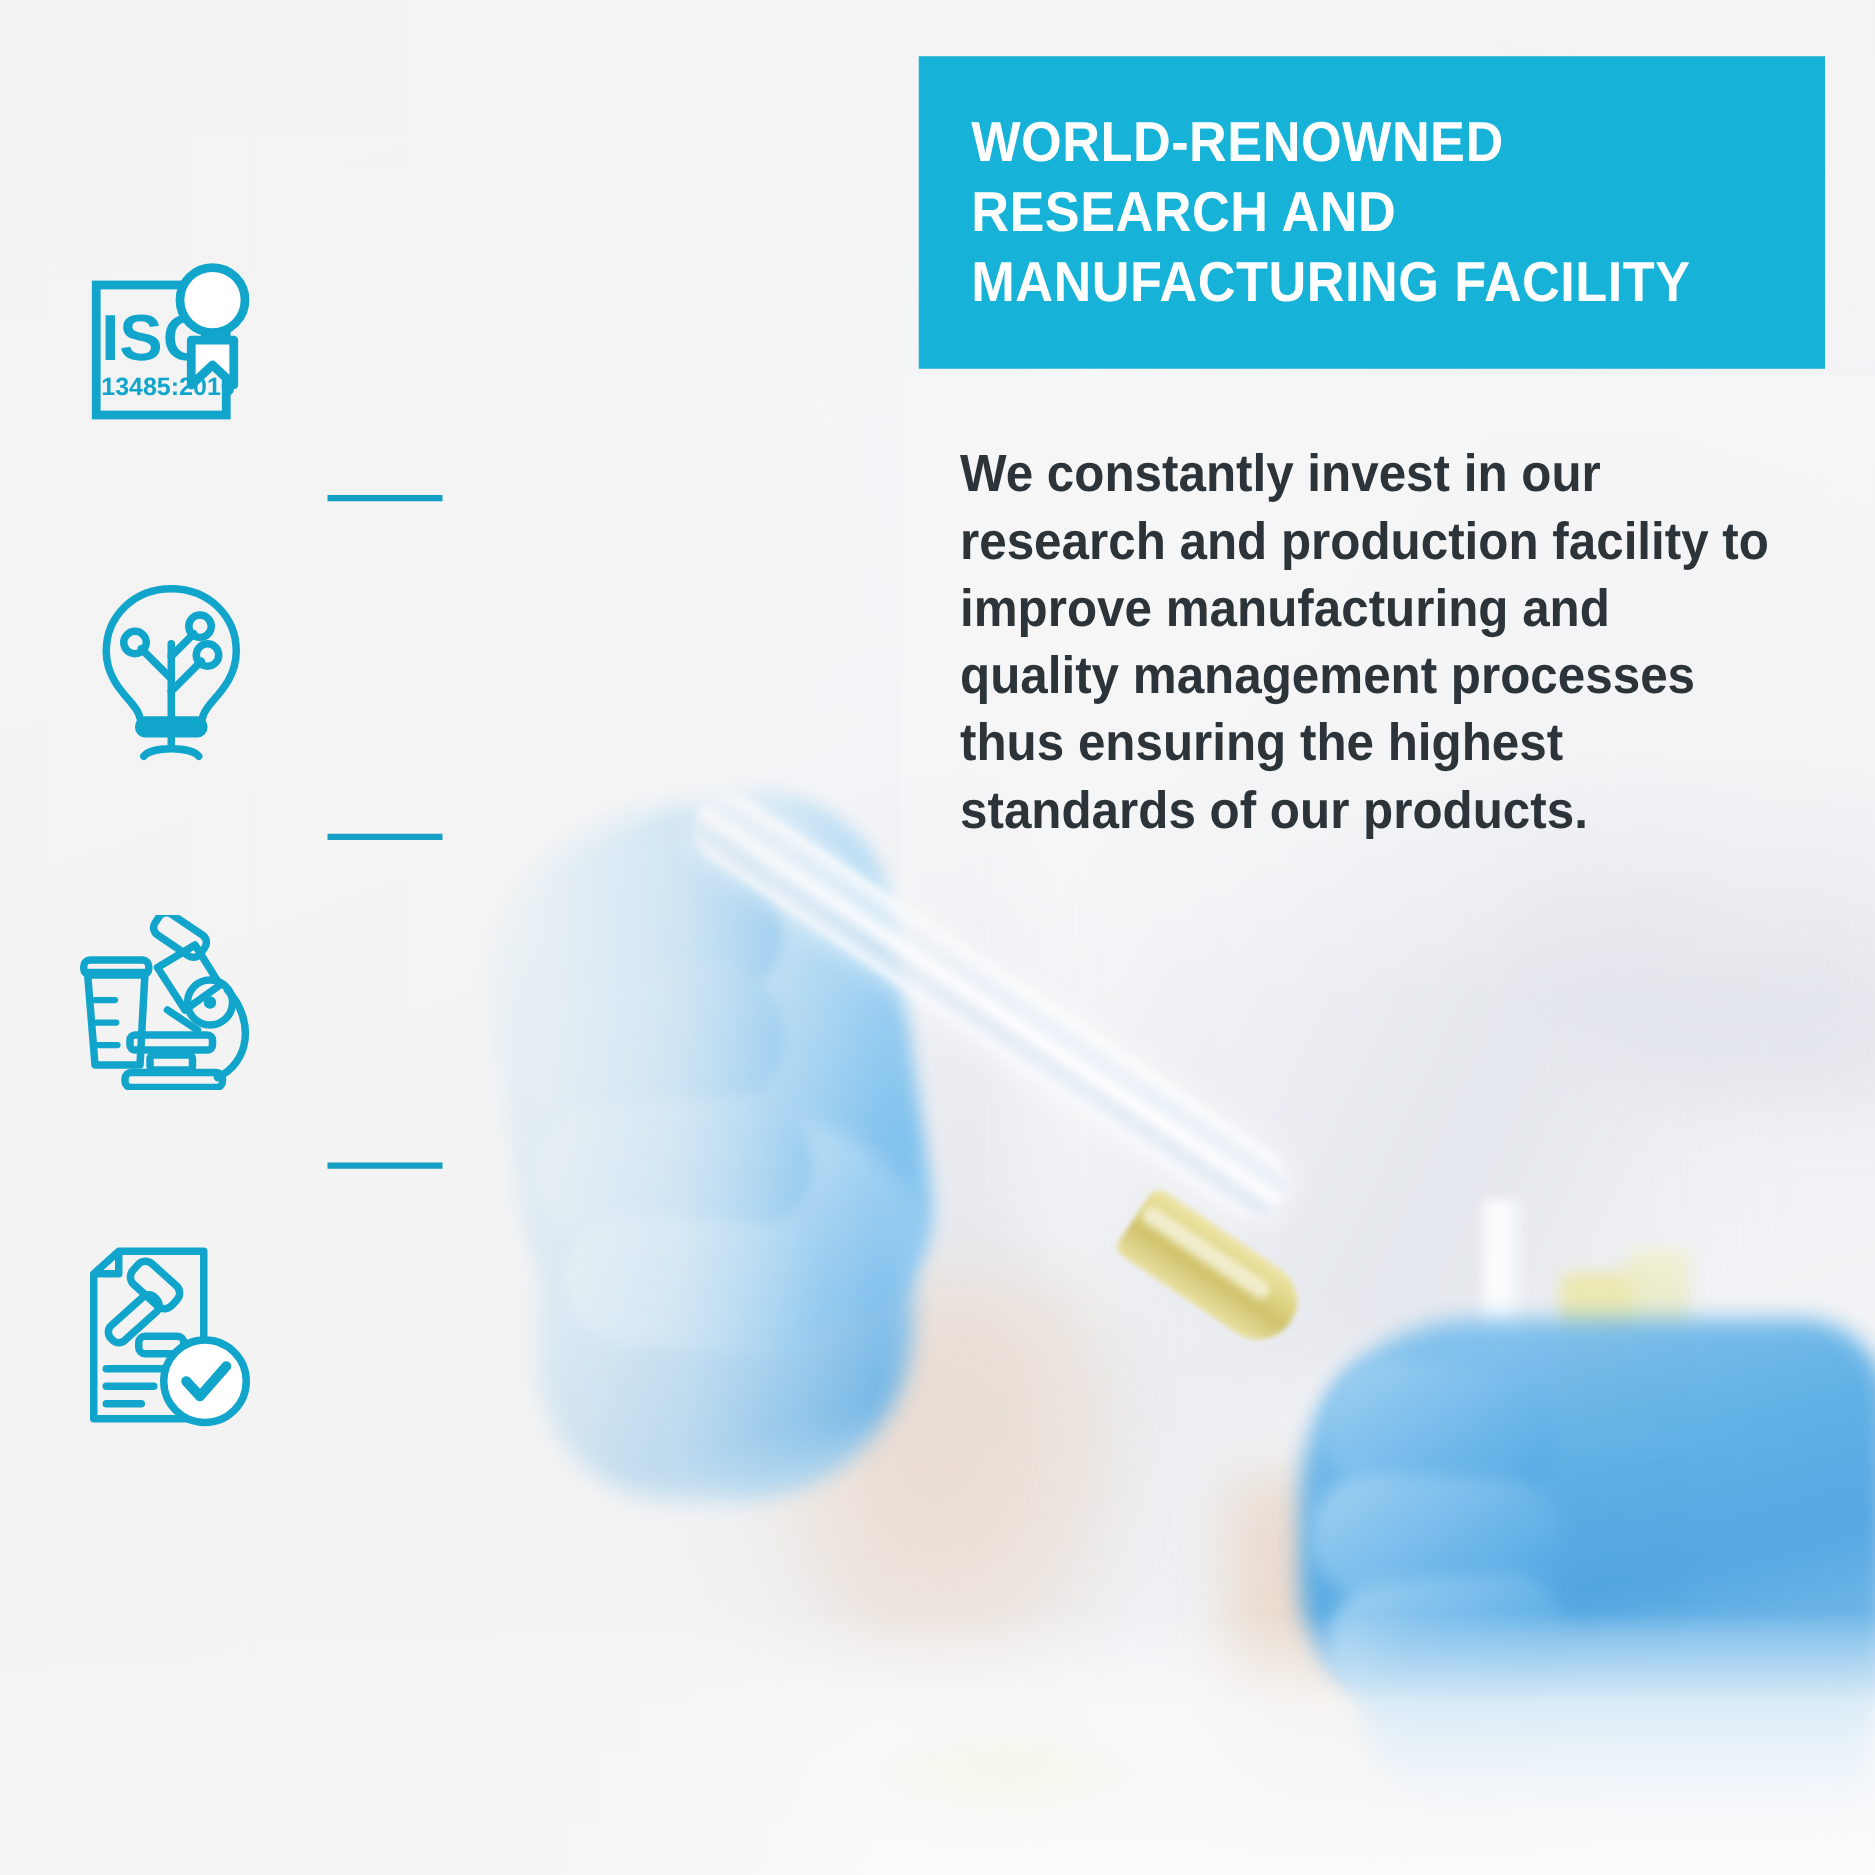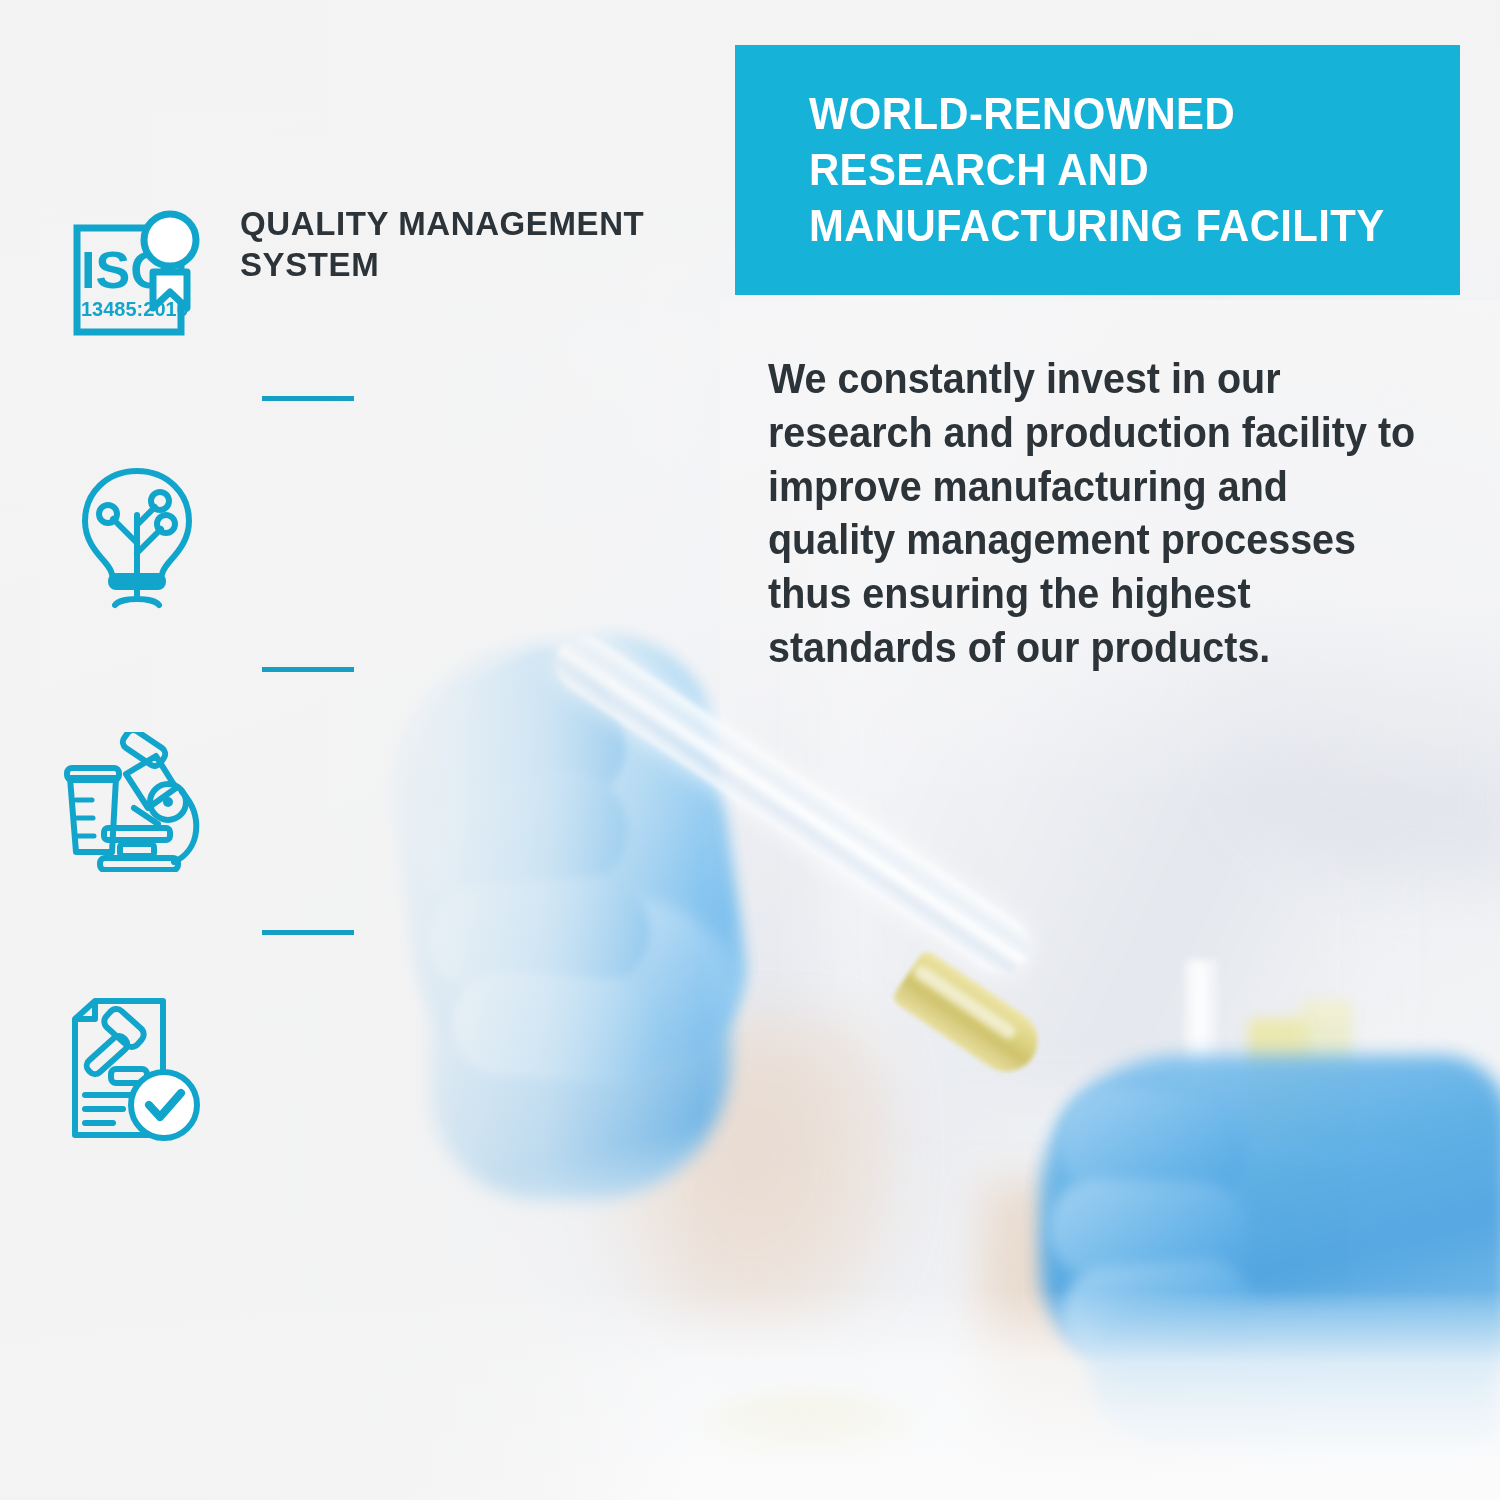--- a/index.html
+++ b/index.html
@@ -287,21 +287,20 @@
 
   
   .banner {
     position: absolute;
     left: 735px; top: 45px;
     width: 725px; height: 250px;
     background: #16b2d7;
     display: flex;
     align-items: center;
     padding: 0 0 0 42px;
-    justify-content: center;
   }
   .banner-title {
     color: #ffffff;
     font-size: 45px;
     font-weight: 700;
     line-height: 1.25;
     letter-spacing: 0.4px;
     text-transform: uppercase;
     transform: scaleX(0.93);
     transform-origin: left center;
@@ -383,21 +382,20 @@
       <div class="feature f1">
         <div class="feature-icon">
           <svg width="140" height="140" viewBox="0 0 140 140">
             <rect x="10" y="28" width="104" height="104" fill="none" stroke="#12a5cc" stroke-width="7"></rect>
             <text x="14" y="88" font-family="&quot;Liberation Sans&quot;, sans-serif" font-size="52" font-weight="700" fill="#12a5cc">ISO</text>
             <text x="14" y="116" font-family="&quot;Liberation Sans&quot;, sans-serif" font-size="20" font-weight="700" fill="#12a5cc">13485:2016</text>
             <path d="M86 72 L86 108 L103 92 L120 108 L120 72 Z" fill="#ffffff" stroke="#12a5cc" stroke-width="7" stroke-linejoin="round"></path>
             <circle cx="103" cy="40" r="26" fill="#ffffff" stroke="#12a5cc" stroke-width="7"></circle>
           </svg>
         </div>
-        <div class="feature-title">QUALITY MANAGEMENT SYSTEM</div>
       </div>
 
       <div class="divider-wrap d1">
         <div class="divider"></div>
       </div>
 
       <div class="feature">
         <div class="feature-icon">
           <svg width="140" height="146" viewBox="0 0 140 146">
             <path d="M70 8 C40 8 18 30 18 58 C18 76 28 88 37 98 C43 105 46 110 46 118 L94 118 C94 110 97 105 103 98 C112 88 122 76 122 58 C122 30 100 8 70 8 Z" fill="none" stroke="#12a5cc" stroke-width="6"></path>

